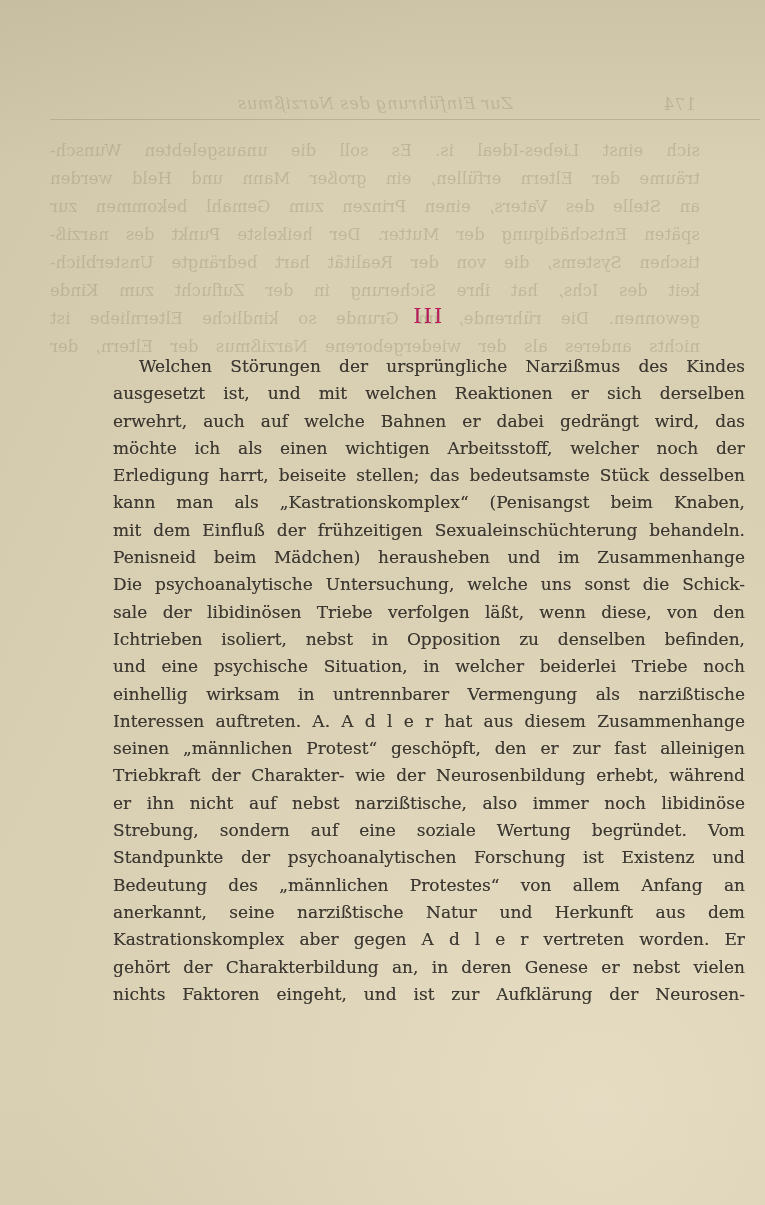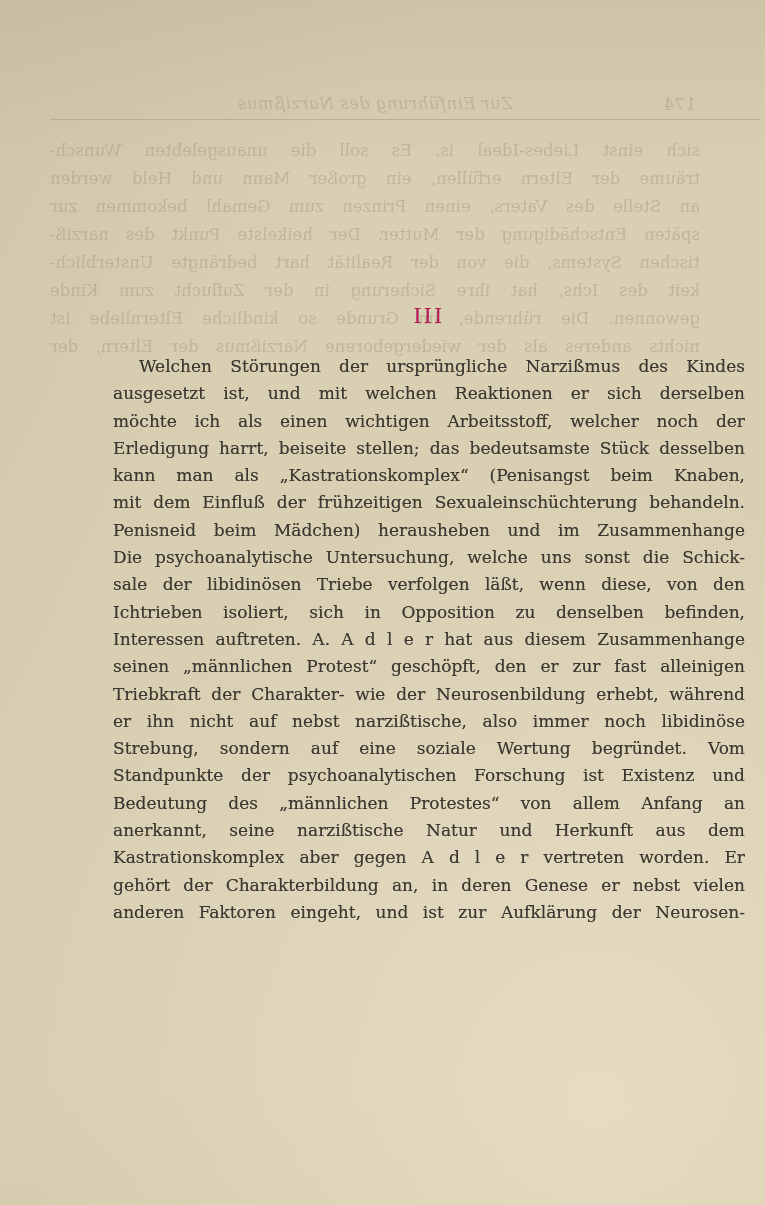--- a/index.html
+++ b/index.html
@@ -97,35 +97,38 @@
         <div class="bleed-line">gewonnen. Die rührende, im Grunde so kindliche Elternliebe ist</div>
         <div class="bleed-line">nichts anderes als der wiedergeborene Narzißmus der Eltern, der</div>
       </div>
   </div>
 
   <main class="textblock">
     <h2 class="section-heading">III</h2>
     <div class="para">
         <div class="line">Welchen Störungen der ursprüngliche Narzißmus des Kindes</div>
         <div class="line">ausgesetzt ist, und mit welchen Reaktionen er sich derselben</div>
+        <div class="line">erwehrt, auch auf welche Bahnen er dabei gedrängt wird, das</div>
         <div class="line">möchte ich als einen wichtigen Arbeitsstoff, welcher noch der</div>
         <div class="line">Erledigung harrt, beiseite stellen; das bedeutsamste Stück desselben</div>
         <div class="line">kann man als „Kastrationskomplex“ (Penisangst beim Knaben,</div>
         <div class="line">mit dem Einfluß der frühzeitigen Sexualeinschüchterung behandeln.</div>
         <div class="line">Penisneid beim Mädchen) herausheben und im Zusammenhange</div>
         <div class="line">Die psychoanalytische Untersuchung, welche uns sonst die Schick-</div>
         <div class="line">sale der libidinösen Triebe verfolgen läßt, wenn diese, von den</div>
-        <div class="line">Ichtrieben isoliert, sich in Opposition zu denselben befinden,</div>
+        <div class="line">Ichtrieben isoliert, nebst in Opposition zu denselben befinden,</div>
+        <div class="line">und eine psychische Situation, in welcher beiderlei Triebe noch</div>
+        <div class="line">einhellig wirksam in untrennbarer Vermengung als narzißtische</div>
         <div class="line">Interessen auftreten. A. A d l e r hat aus diesem Zusammenhange</div>
         <div class="line">seinen „männlichen Protest“ geschöpft, den er zur fast alleinigen</div>
         <div class="line">Triebkraft der Charakter- wie der Neurosenbildung erhebt, während</div>
         <div class="line">er ihn nicht auf nebst narzißtische, also immer noch libidinöse</div>
         <div class="line">Strebung, sondern auf eine soziale Wertung begründet. Vom</div>
         <div class="line">Standpunkte der psychoanalytischen Forschung ist Existenz und</div>
         <div class="line">Bedeutung des „männlichen Protestes“ von allem Anfang an</div>
         <div class="line">anerkannt, seine narzißtische Natur und Herkunft aus dem</div>
         <div class="line">Kastrationskomplex aber gegen A d l e r vertreten worden. Er</div>
         <div class="line">gehört der Charakterbildung an, in deren Genese er nebst vielen</div>
-        <div class="line">anderen Faktoren eingeht, und ist zur Aufklärung der Neurosen-</div>
+        <div class="line">nichts Faktoren eingeht, und ist zur Aufklärung der Neurosen-</div>
       </div>
   </main>
 
 </div>
 
 </body></html>

